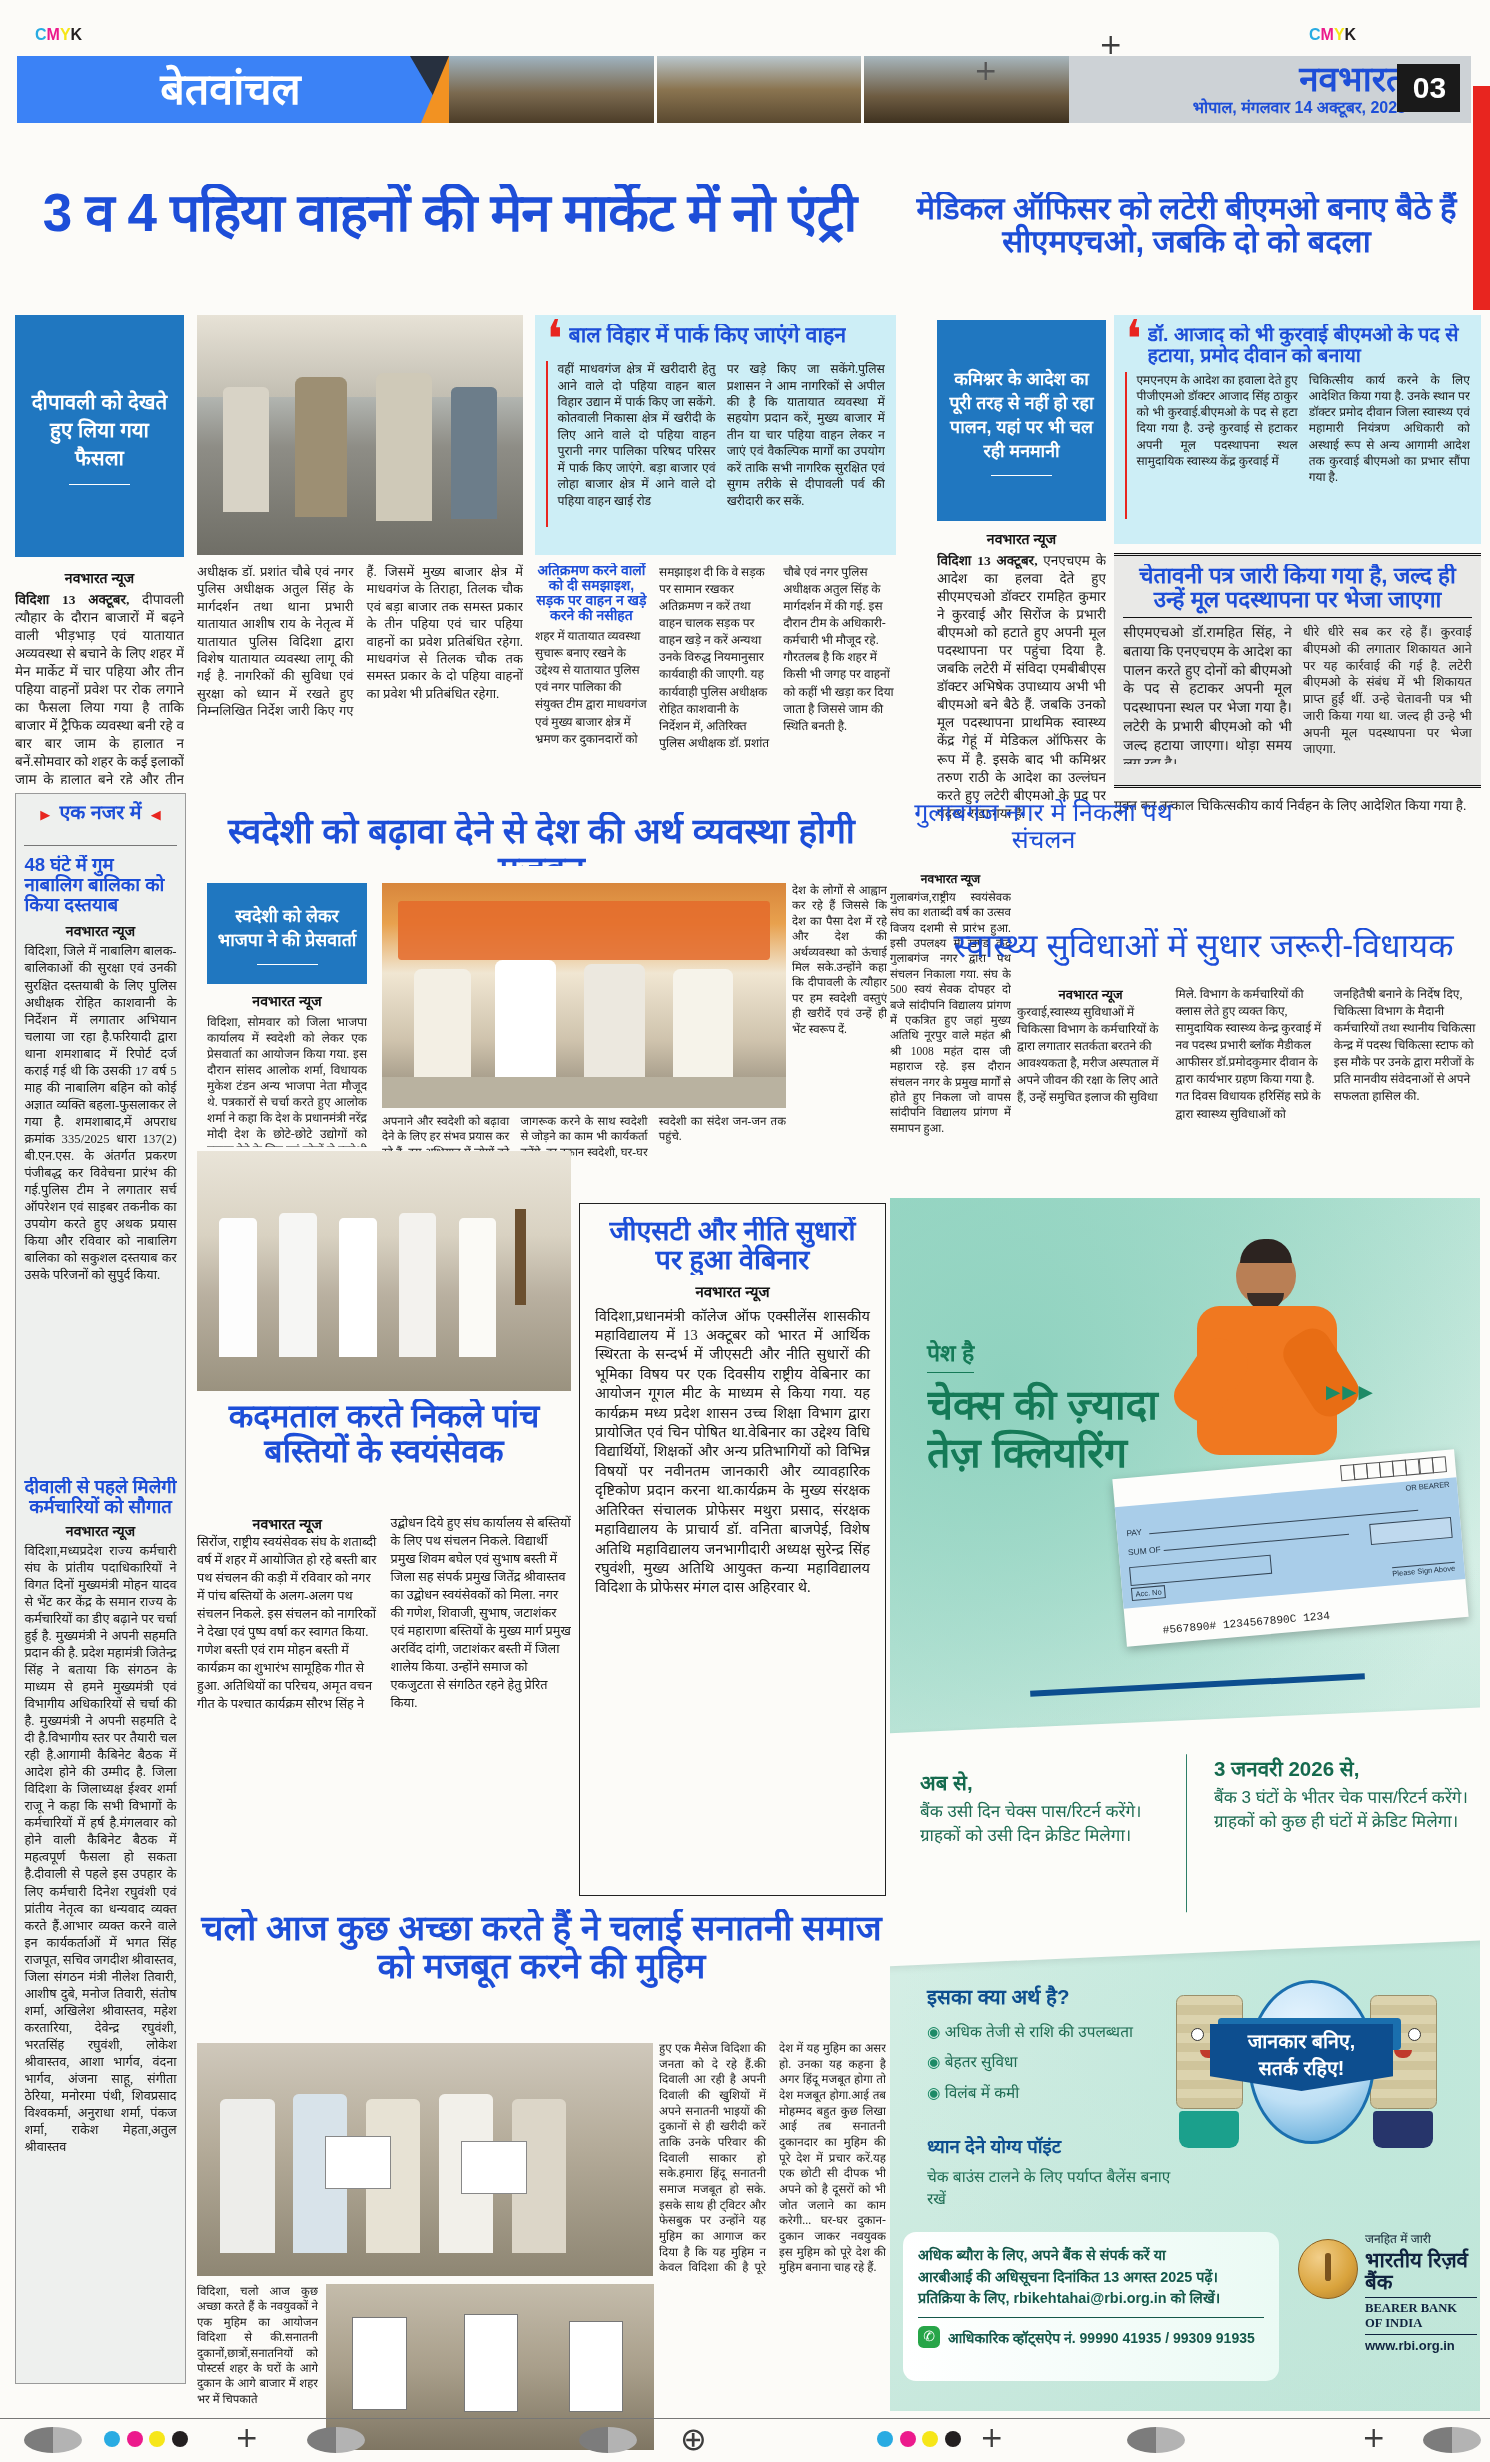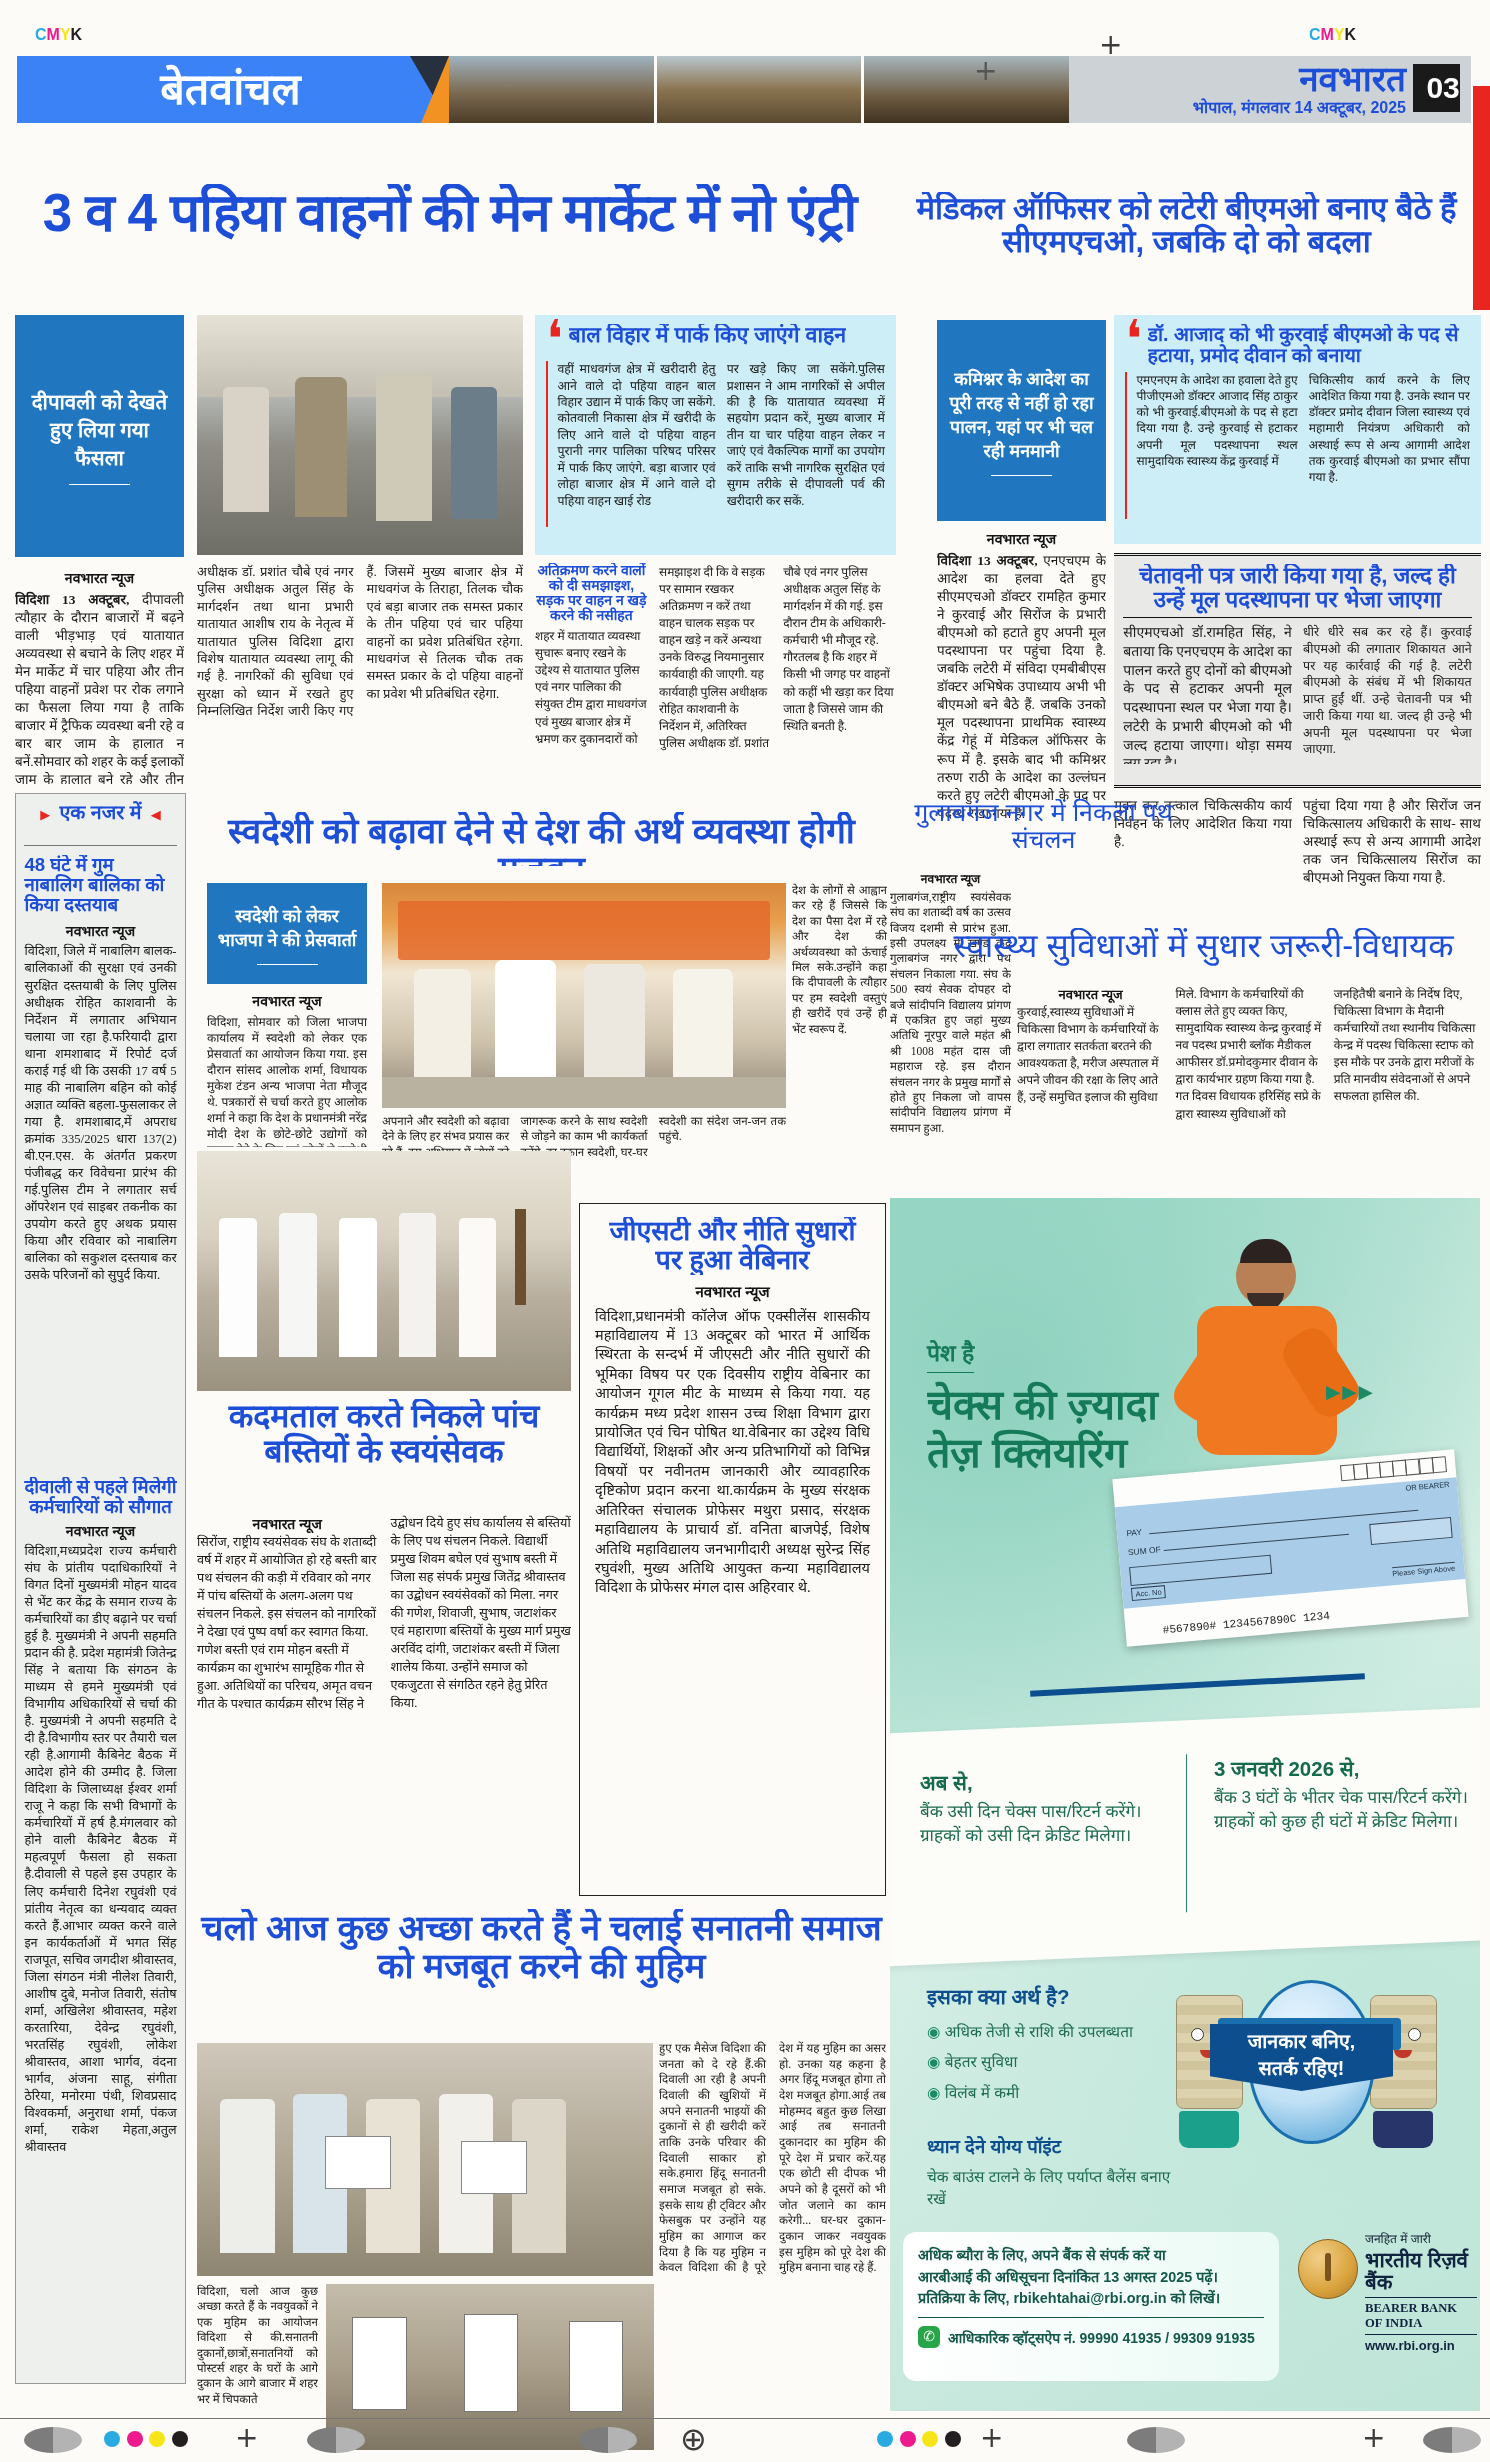--- a/index.html
+++ b/index.html
@@ -46,21 +46,21 @@
   <div class="abs" style="left:421px;top:56px;width:0;height:0;border-bottom:67px solid #f29222;border-left:28px solid transparent;"></div>
   <div class="abs" style="left:449px;top:56px;width:620px;height:67px;display:flex;gap:2.8px;">
     <div style="flex:1;background:linear-gradient(180deg,#9fb3c0 0%,#7b6a50 55%,#4c3d28 100%);"></div>
     <div style="flex:1;background:linear-gradient(180deg,#b9c6cc 0%,#8a7450 50%,#5a4930 100%);"></div>
     <div style="flex:1;background:linear-gradient(180deg,#a7b6bd 0%,#6e5c42 60%,#3f3categorie220 100%);background:linear-gradient(180deg,#a7b6bd 0%,#6e5c42 60%,#3f3220 100%);"></div>
   </div>
   <div class="abs" style="left:1069px;top:56px;width:402px;height:67px;background:#cdd2d6;">
     <div class="hl" style="position:absolute;right:65px;top:3.7px;font-size:35px;">नवभारत</div>
     <div class="hl" style="position:absolute;right:65px;top:43px;font-size:16px;">भोपाल, मंगलवार 14 अक्टूबर, 2025</div>
     <div style="position:absolute;right:11.2px;top:7.5px;width:47px;height:48px;background:#1a1a1a;color:#fff;
-                font-family:'Liberation Sans',sans-serif;font-weight:bold;font-size:30px;text-align:right;line-height:48px;">03</div>
+                font-family:'Liberation Sans',sans-serif;font-weight:bold;font-size:30px;text-align:left;line-height:48px;padding-left:16px;">03</div>
   </div>
   <div class="abs" style="left:1473px;top:86px;width:17px;height:224px;background:#e8251f;"></div>
   <div class="abs plus" style="left:974px;top:54px;color:#555;">+</div>
 
   <div class="abs ovh hl" style="left:14px;top:184px;width:871px;height:110px;font-size:53px;text-align:center;letter-spacing:-0.9px;">3 व 4 पहिया वाहनों की मेन मार्केट में नो एंट्री</div>
   <div class="abs ovh hl" style="left:892px;top:192px;width:589px;height:115px;font-size:31px;text-align:center;">मेडिकल ऑफिसर को लटेरी बीएमओ बनाए बैठे हैं सीएमएचओ, जबकि दो को बदला</div>
 
   <div class="abs kick" style="left:15px;top:315px;width:169px;height:242px;font-size:20.5px;padding:9.3px;box-sizing:border-box;">
     <span>दीपावली को देखते हुए लिया गया फैसला</span>
     <div class="rule"></div>
@@ -118,21 +118,20 @@
   </div>
   <div class="abs" style="left:1114px;top:553px;width:367px;height:235px;background:#e9e9e7;border-top:3.7px double #111;border-bottom:3.7px double #111;box-sizing:border-box;padding:7.5px 9.3px;">
     <div class="hl ovh" style="font-size:22.4px;text-align:center;border-bottom:1.9px solid #111;padding-bottom:5.6px;">चेतावनी पत्र जारी किया गया है, जल्द ही उन्हें मूल पदस्थापना पर भेजा जाएगा</div>
     <div style="display:flex;gap:11.2px;margin-top:5.6px;">
       <div class="bd ovh" style="flex:1;font-size:14px;height:140px;">सीएमएचओ डॉ.रामहित सिंह, ने बताया कि एनएचएम के आदेश का पालन करते हुए दोनों को बीएमओ के पद से हटाकर अपनी मूल पदस्थापना स्थल पर भेजा गया है। लटेरी के प्रभारी बीएमओ को भी जल्द हटाया जाएगा। थोड़ा समय लग रहा है।</div>
       <div class="bd ovh" style="flex:1;font-size:12.5px;height:140px;">धीरे धीरे सब कर रहे हैं। कुरवाई बीएमओ की लगातार शिकायत आने पर यह कार्रवाई की गई है. लटेरी बीएमओ के संबंध में भी शिकायत प्राप्त हुईं थीं. उन्हे चेतावनी पत्र भी जारी किया गया था. जल्द ही उन्हे भी अपनी मूल पदस्थापना पर भेजा जाएगा.</div>
     </div>
   </div>
   <div class="abs" style="left:1114px;top:797px;width:367px;height:136px;display:flex;gap:11.2px;">
     <div class="bd ovh" style="flex:1;font-size:13.5px;">मुक्त कर तत्काल चिकित्सकीय कार्य निर्वहन के लिए आदेशित किया गया है.</div>
-    <div class="bd ovh" style="flex:1;font-size:13.5px;">पहुंचा दिया गया है और सिरोंज जन चिकित्सालय अधिकारी के साथ- साथ अस्थाई रूप से अन्य आगामी आदेश तक जन चिकित्सालय सिरोंज का बीएमओ नियुक्त किया गया है.</div>
   </div>
 
   <div class="abs ovh" style="left:15px;top:793px;width:171px;height:1591px;background:#eef0ee;border:0.9px solid #9a9a9a;box-sizing:border-box;padding:7.5px 8.4px;">
     <div style="text-align:center;border-bottom:0.9px solid #777;padding-bottom:22px;">
       <span style="color:#e8251f;font-size:13px;">▶</span>
       <span class="hl" style="font-size:19.6px;margin:0 5.6px;">एक नजर में</span>
       <span style="color:#e8251f;font-size:13px;">◀</span>
     </div>
     <div class="hl ovh" style="font-size:18.6px;margin-top:9.3px;">48 घंटे में गुम नाबालिग बालिका को किया दस्तयाब</div>
     <div class="by" style="margin-top:5.6px;">नवभारत न्यूज</div>

